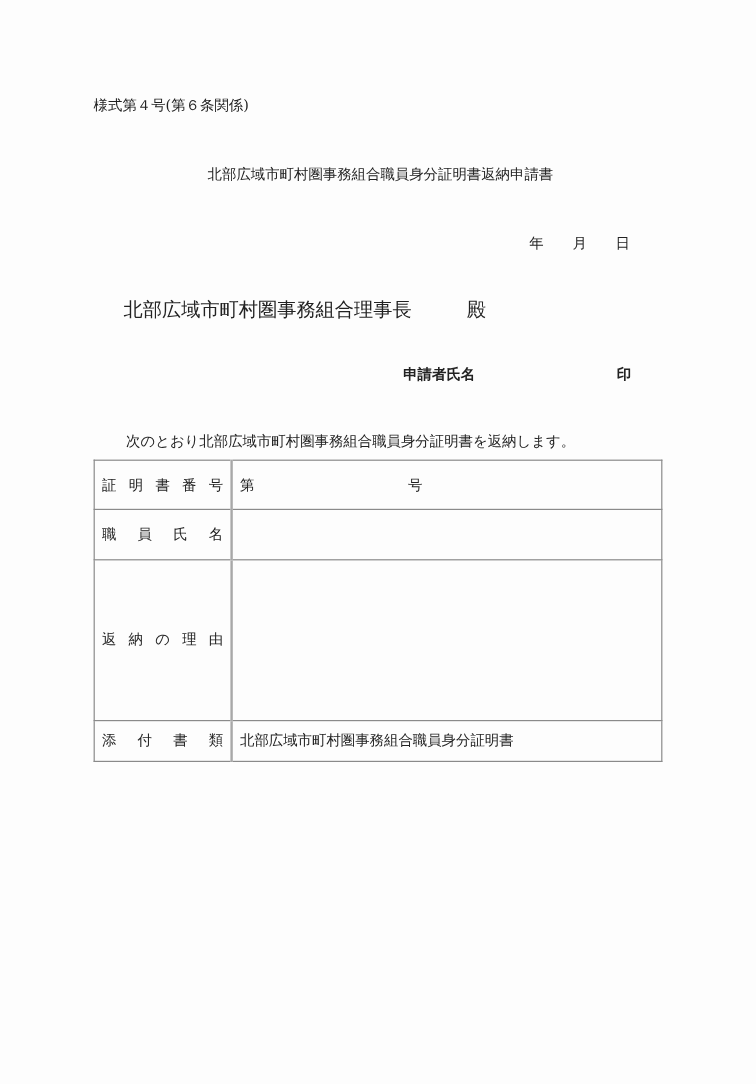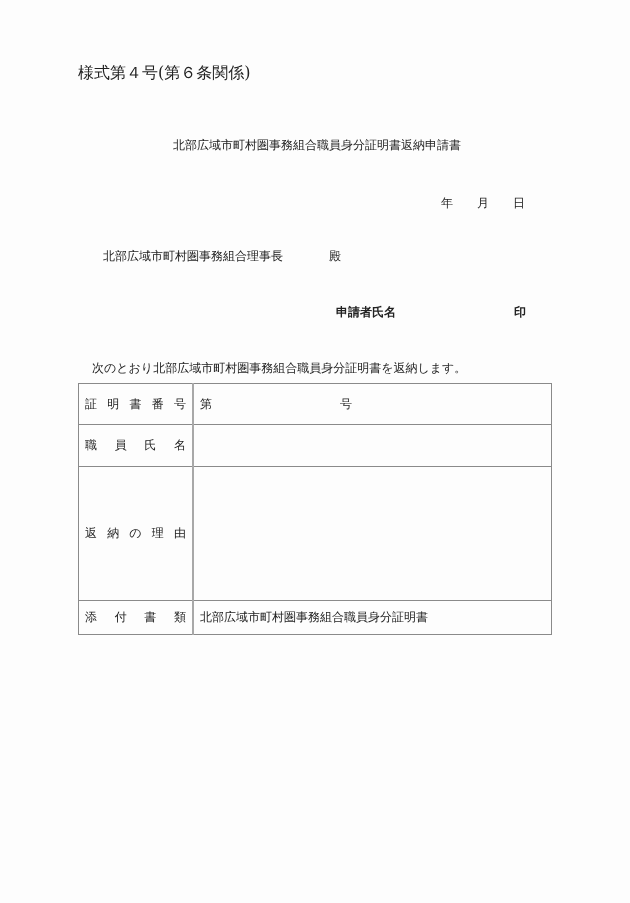--- a/index.html
+++ b/index.html
@@ -11,34 +11,34 @@
       width: 630px;
       height: 903px;
       position: relative;
       font-family: "DejaVu Serif", "Liberation Serif", serif;
       color: #222;
       font-size: 12px;
       overflow: hidden;
     }
     .abs { position: absolute; white-space: nowrap; }
 
-    #form-number { left: 78px; top: 63px; font-size: 16px; }
+    #form-number { left: 78px; top: 80px; font-size: 12px; }
     #doc-title { left: 173px; top: 137px; font-size: 12px; letter-spacing: 0px; text-align: center; }
 
     #date-line { left: 441px; top: 195px; font-size: 12px; }
     #date-line span { display: inline-block; }
     #date-line .gap { width: 24px; }
 
-    #addressee { left: 103px; top: 248px; font-size: 12px; }
+    #addressee { left: 103px; top: 248px; font-size: 16px; }
     #addressee .honorific { display: inline-block; margin-left: 46px; }
 
     #applicant { left: 336px; top: 304px; font-size: 12px; font-weight: bold; }
     #applicant .seal { display: inline-block; margin-left: 118px; }
 
-    #intro { left: 92px; top: 360px; font-size: 12px; }
+    #intro { left: 105px; top: 360px; font-size: 12px; }
 
     #form-table {
       position: absolute;
       left: 78px;
       top: 383px;
       width: 474px;
       border-collapse: collapse;
       border: 1px solid #7a7a7a;
       table-layout: fixed;
     }

